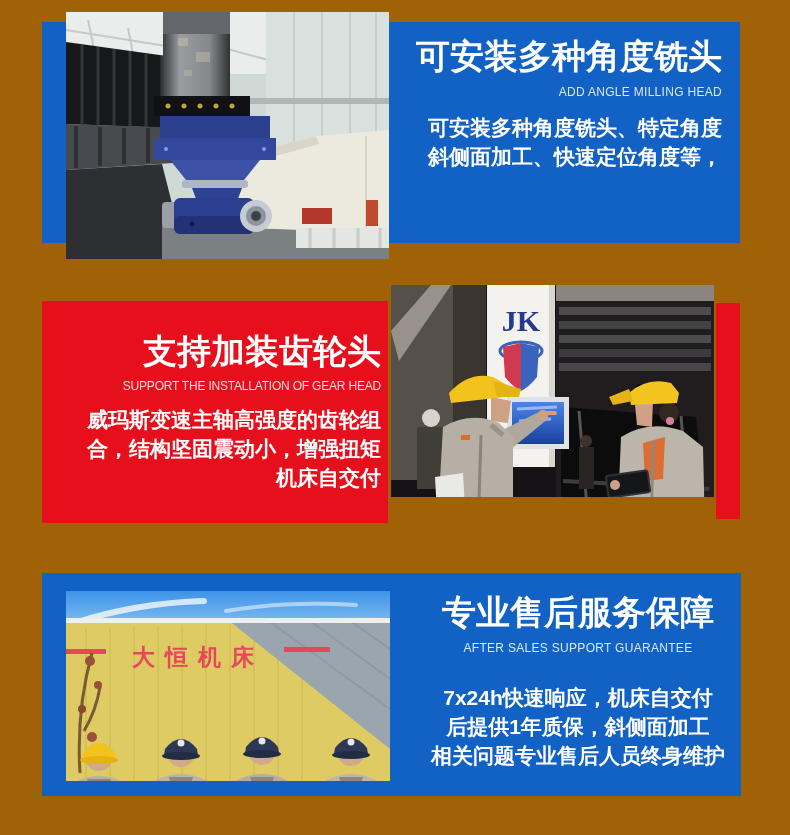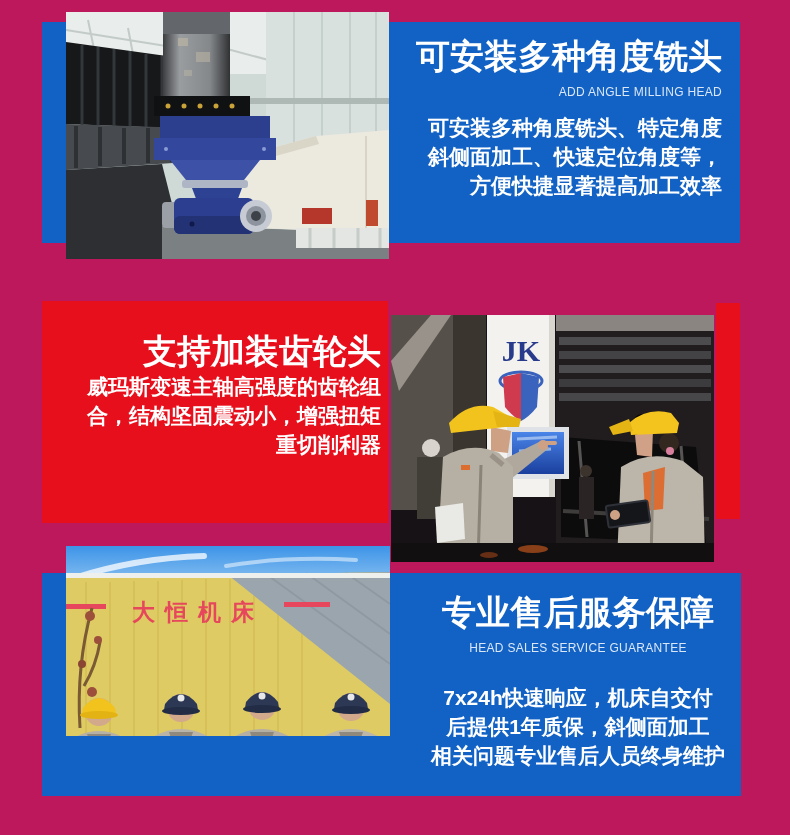--- a/index.html
+++ b/index.html
@@ -1,36 +1,36 @@
 <!DOCTYPE html>
 <html><head>
 <meta charset="utf-8">
 <style>
   html,body{margin:0;padding:0;background:#fff;}
-  .page{position:relative;width:790px;height:835px;background:#be185d;overflow:hidden;
+  .page{position:relative;width:790px;height:835px;background:#a16207;overflow:hidden;
         font-family:"Liberation Sans",sans-serif;}
   .block{position:absolute;}
   .accent-blue{background:#1162c4;}
   .accent-red{background:#e80f1c;}
   .photo{position:absolute;overflow:hidden;}
   .photo svg{display:block;}
   .txt{position:absolute;color:#ffffff;}
   .txt .h1{font-size:34px;font-weight:bold;line-height:40px;white-space:nowrap;}
   .txt .sub{font-size:12px;line-height:20px;color:rgba(255,255,255,0.85);
             letter-spacing:.3px;white-space:nowrap;margin-top:6px;}
   .txt .body{font-size:21px;font-weight:600;line-height:29px;margin-top:12px;}
   .align-right{text-align:right;}
   .align-left{text-align:right;}
   .align-center{text-align:center;}
   
   .txt-1{left:400px;top:36px;width:322px;}
   .txt-1 .body{margin-top:11px;}
   .txt-2{left:65px;top:331px;width:316px;}
   .txt-2 .sub{margin-top:5px;letter-spacing:-0.2px;}
-  .txt-2 .body{margin-top:1px;}
+  .txt-2 .body{margin-top:9px;}
   .txt-3{left:422px;top:592px;width:312px;}
   .txt-3 .body{margin-top:25px;}
 </style>
 </head>
 <body>
 
 <div class="page">
 
   <div class="block accent-blue" style="left:42px;top:22px;width:698px;height:221px;"></div>
 
@@ -105,28 +105,27 @@
       <circle cx="126" cy="212" r="2.5" fill="#10194a"></circle>
     </svg>
   </div>
 
   <div class="txt txt-1 align-right">
     <div class="h1">可安装多种角度铣头</div>
     <div class="sub">ADD ANGLE MILLING HEAD</div>
     <div class="body">
       <div>可安装多种角度铣头、特定角度</div>
       <div>斜侧面加工、快速定位角度等，</div>
-      <div>方便快捷显著提高加工效率</div>
     </div>
   </div>
 
   <div class="block accent-red" style="left:42px;top:301px;width:346px;height:222px;"></div>
   <div class="block accent-red" style="left:716px;top:303px;width:24px;height:216px;"></div>
 
-  <div class="photo" style="left:391px;top:285px;width:323px;height:247px;margin-top:30px;">
+  <div class="photo" style="left:391px;top:285px;width:323px;height:212px;">
     <svg width="323" height="247" viewBox="0 0 323 247">
       <rect x="0" y="0" width="323" height="247" fill="#171215"></rect>
 
       <rect x="0" y="0" width="95" height="195" fill="#56504a"></rect>
       <polygon points="0,46 40,0 60,0 8,76" fill="#cfc9bf" opacity="0.55"></polygon>
       <rect x="62" y="0" width="33" height="195" fill="#3a352f"></rect>
 
       <rect x="165" y="0" width="158" height="228" fill="#211d1e"></rect>
       <rect x="165" y="0" width="158" height="16" fill="#8a8580"></rect>
       <rect x="168" y="22" width="152" height="8" fill="#4c4c4e"></rect>
@@ -185,30 +184,31 @@
       </g>
 
       <rect x="0" y="228" width="323" height="19" fill="#120f11"></rect>
       <ellipse cx="142" cy="234" rx="15" ry="4" fill="#a84c1c" opacity="0.8"></ellipse>
       <ellipse cx="98" cy="240" rx="9" ry="3" fill="#8a3c16" opacity="0.7"></ellipse>
     </svg>
   </div>
 
   <div class="txt txt-2 align-left">
     <div class="h1">支持加装齿轮头</div>
+    <div class="sub">SUPPORT THE INSTALLATION OF GEAR HEAD</div>
     <div class="body">
       <div>威玛斯变速主轴高强度的齿轮组</div>
       <div>合，结构坚固震动小，增强扭矩</div>
-      <div>重切削利器</div>
+      <div>机床自交付</div>
     </div>
   </div>
 
   <div class="block accent-blue" style="left:42px;top:573px;width:699px;height:223px;"></div>
 
-  <div class="photo" style="left:66px;top:546px;width:324px;height:190px;">
+  <div class="photo" style="left:66px;top:591px;width:324px;height:190px;">
     <svg width="324" height="246" viewBox="0 0 324 246">
       <rect x="0" y="0" width="324" height="64" fill="url(#sky3)"></rect>
       <path d="M8 32 Q70 12 138 10" stroke="#ffffff" stroke-width="6" stroke-linecap="round" fill="none" opacity="0.75"></path>
       <path d="M160 20 Q220 10 290 14" stroke="#ffffff" stroke-width="4" stroke-linecap="round" fill="none" opacity="0.5"></path>
 
       <polygon points="0,32 324,26 324,246 0,246" fill="#decb63"></polygon>
       <path d="M20 36 V246 M44 36 V246 M68 35 V246 M92 35 V246 M116 34 V246 M140 33 V246 M164 33 V246 M188 32 V246 M212 31 V246 M236 30 V246" stroke="#cdb94f" stroke-width="2" opacity="0.5"></path>
       <polygon points="162,29 324,26 324,158" fill="#9aa5ad"></polygon>
       <path d="M200 28 L324 118 M240 27 L324 88 M280 27 L324 58" stroke="#8a959c" stroke-width="2" opacity="0.7"></path>
       <rect x="0" y="27" width="324" height="5" fill="#eef0ee"></rect>
@@ -264,21 +264,21 @@
         <path d="M269,157 Q285,137 301,157 L302,163 L268,163 Z" fill="#2c3854"></path>
         <ellipse cx="285" cy="164" rx="19" ry="4" fill="#222c44"></ellipse>
         <circle cx="285" cy="151" r="3.5" fill="#e8e8e8"></circle>
         <rect x="294" y="204" width="4" height="10" fill="#dd6c31"></rect>
       </g>
     </svg>
   </div>
 
   <div class="txt txt-3 align-center">
     <div class="h1">专业售后服务保障</div>
-    <div class="sub">HEAD SALES SERVICE GUARANTEE</div>
+    <div class="sub">AFTER SALES SUPPORT GUARANTEE</div>
     <div class="body">
       <div>7x24h快速响应，机床自交付</div>
       <div>后提供1年质保，斜侧面加工</div>
       <div>相关问题专业售后人员终身维护</div>
     </div>
   </div>
 
 </div>
 
 </body></html>

